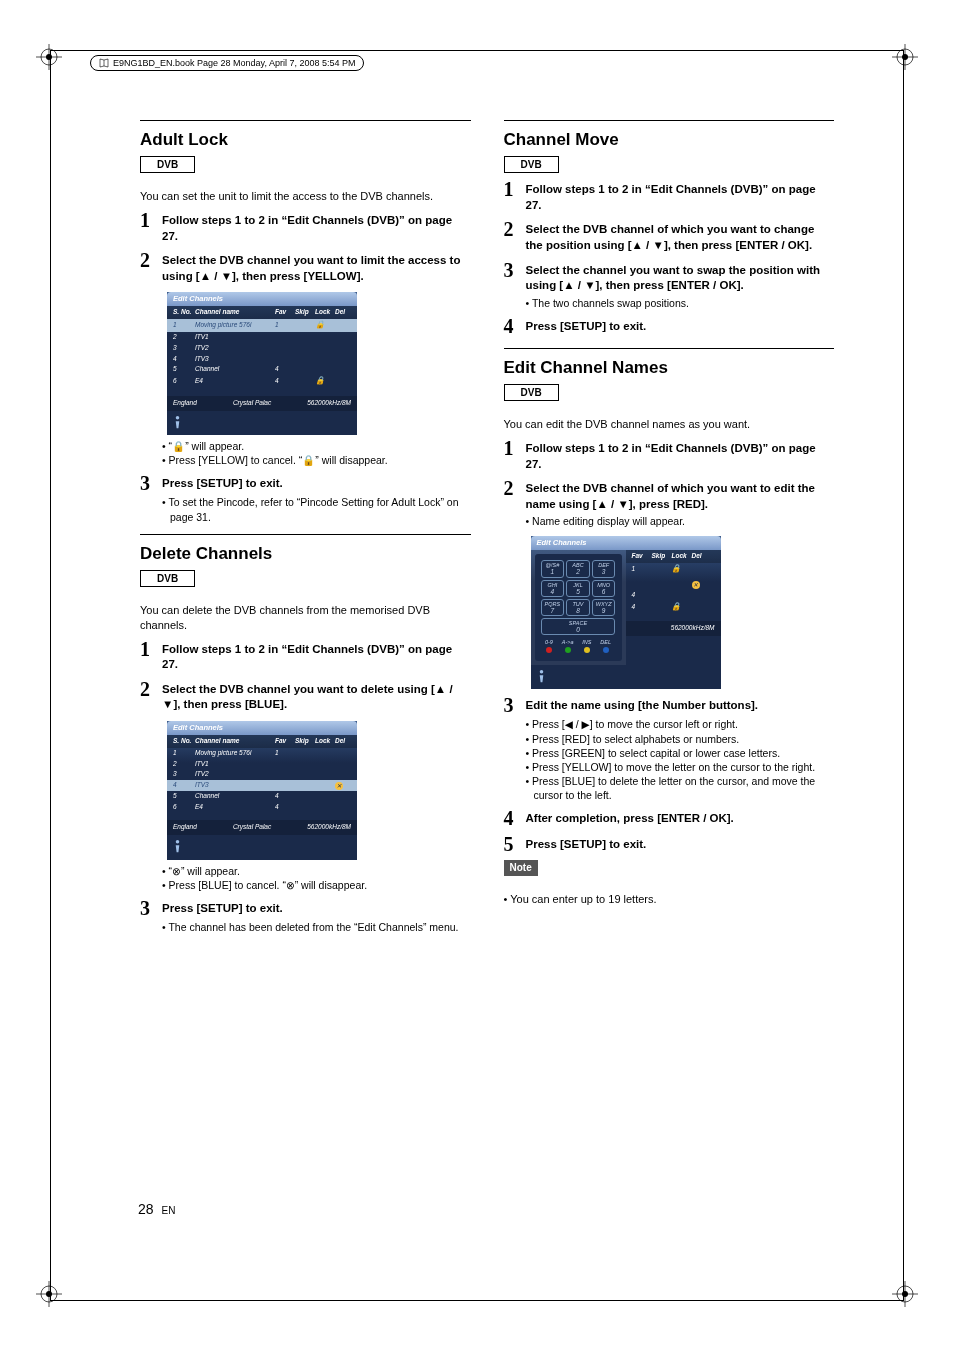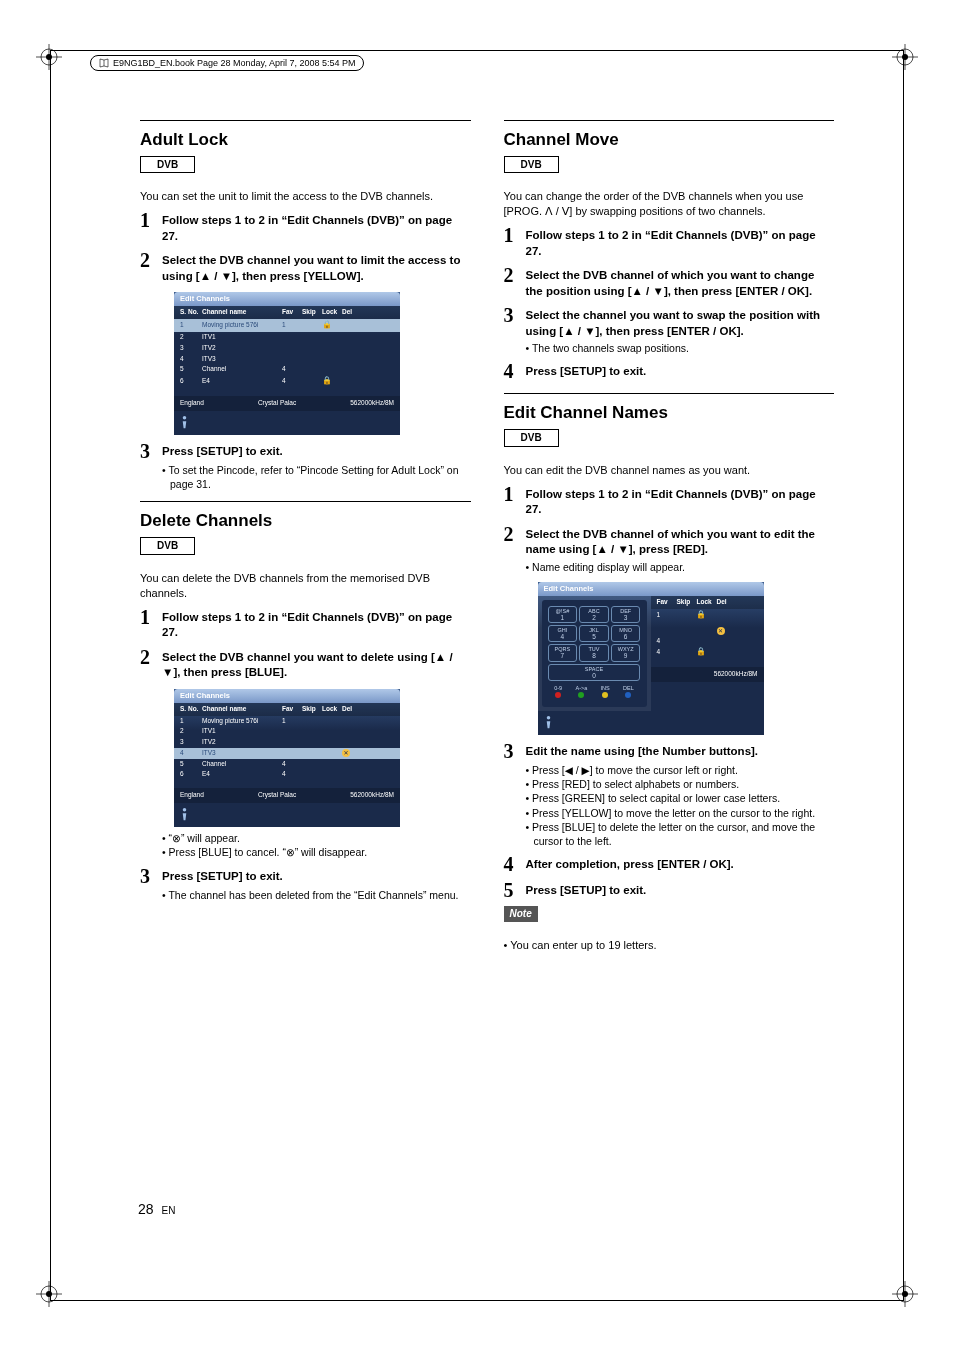--- a/index.html
+++ b/index.html
@@ -82,31 +82,31 @@
   .step-text { flex: 1; font-size: 11.5px; font-weight: bold; padding-top: 3px; }
   .sub-bullets { margin-left: 22px; margin-top: 2px; }
   .sub-bullets div { text-indent: -8px; padding-left: 8px; font-size: 10.5px; line-height: 1.35; }
   .note-label {
     background: #555; color: #fff;
     display: inline-block;
     padding: 1px 6px;
     font-size: 10px;
     font-weight: bold;
     margin-top: 6px;
-    font-style: italic;
   }
 
   
   .panel {
-    width: 226px;
-    margin: 8px 0 4px 34px;
+    width: 190px;
+    margin: 8px 0 4px 27px;
     font-family: Arial, sans-serif;
     font-size: 7px;
     color: #fff;
     background: linear-gradient(#3a5a8a, #1a2a4a 30%, #1a2a4a);
+    font-style: italic;
   }
   .panel .p-title {
     background: linear-gradient(#b0c8e8, #7a98c8);
     color: #fff;
     font-weight: bold;
     padding: 2px 6px;
     font-size: 7.5px;
     border-top-left-radius: 4px;
     border-top-right-radius: 4px;
   }
@@ -310,20 +310,24 @@
         <span>562000kHz/8M</span>
       </div>
       <div class="p-info">
         <svg viewBox="0 0 10 16">
             <circle cx="5" cy="3" r="2" fill="#a0c0e8"></circle>
             <path d="M3 7 L7 7 L6 15 L4 15 Z" fill="#a0c0e8"></path>
           </svg>
       </div>
     </div>
 
+    <div class="sub-bullets">
+      <div>• “🔒” will appear.</div>
+      <div>• Press [YELLOW] to cancel. “🔒” will disappear.</div>
+    </div>
 
     <div class="step">
       <div class="step-num">3</div>
       <div class="step-text">Press [SETUP] to exit.</div>
     </div>
     <div class="sub-bullets">
       <div>• To set the Pincode, refer to “Pincode Setting for Adult Lock” on page 31.</div>
     </div>
 
     <div class="title-rule" style="margin-top:10px"></div>
@@ -426,21 +430,20 @@
       <div>• The channel has been deleted from the “Edit Channels” menu.</div>
     </div>
 
   </div>
 
   <div class="col">
 
     <div class="title-rule"></div>
     <div class="section-title">Channel Move</div>
     <div><span class="dvb-tag">DVB</span></div>
-    <div class="body-text">You can change the order of the DVB channels when you use [PROG. ᐱ / ᐯ] by swapping positions of two channels.</div>
 
     <div class="step">
       <div class="step-num">1</div>
       <div class="step-text">Follow steps 1 to 2 in “Edit Channels (DVB)” on page 27.</div>
     </div>
     <div class="step">
       <div class="step-num">2</div>
       <div class="step-text">Select the DVB channel of which you want to change the position using [▲ / ▼], then press [ENTER / OK].</div>
     </div>
     <div class="step">

